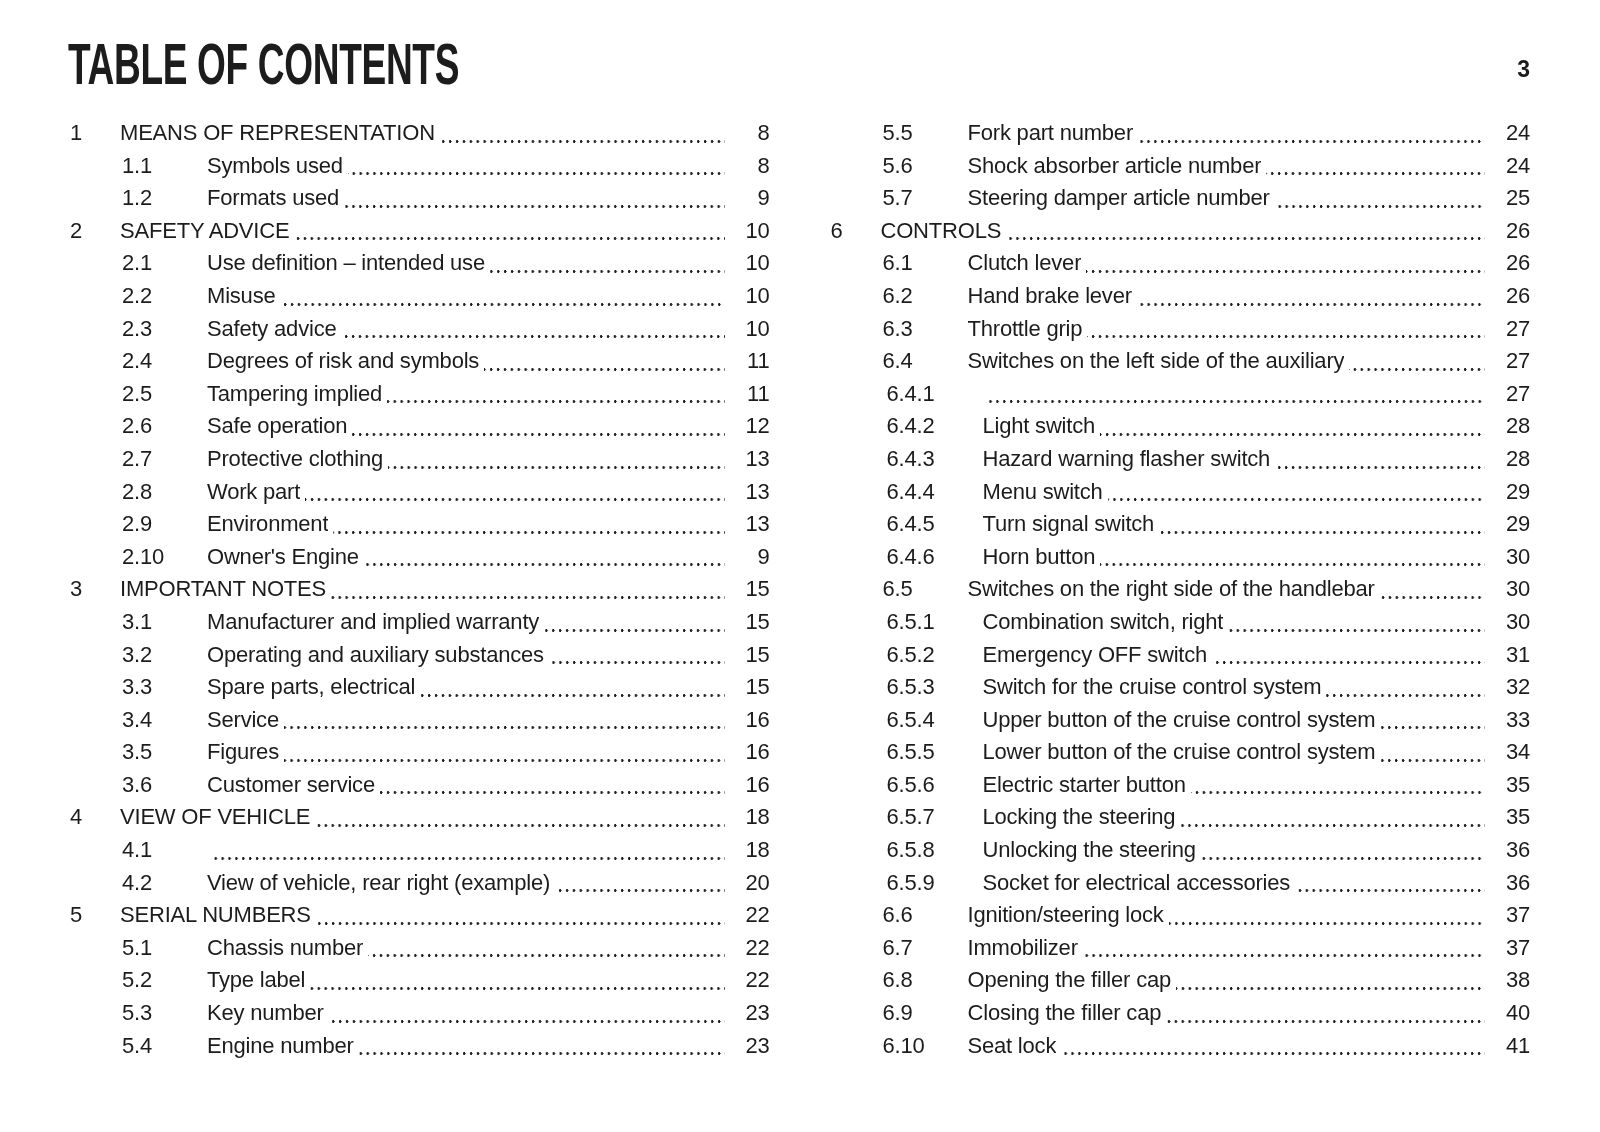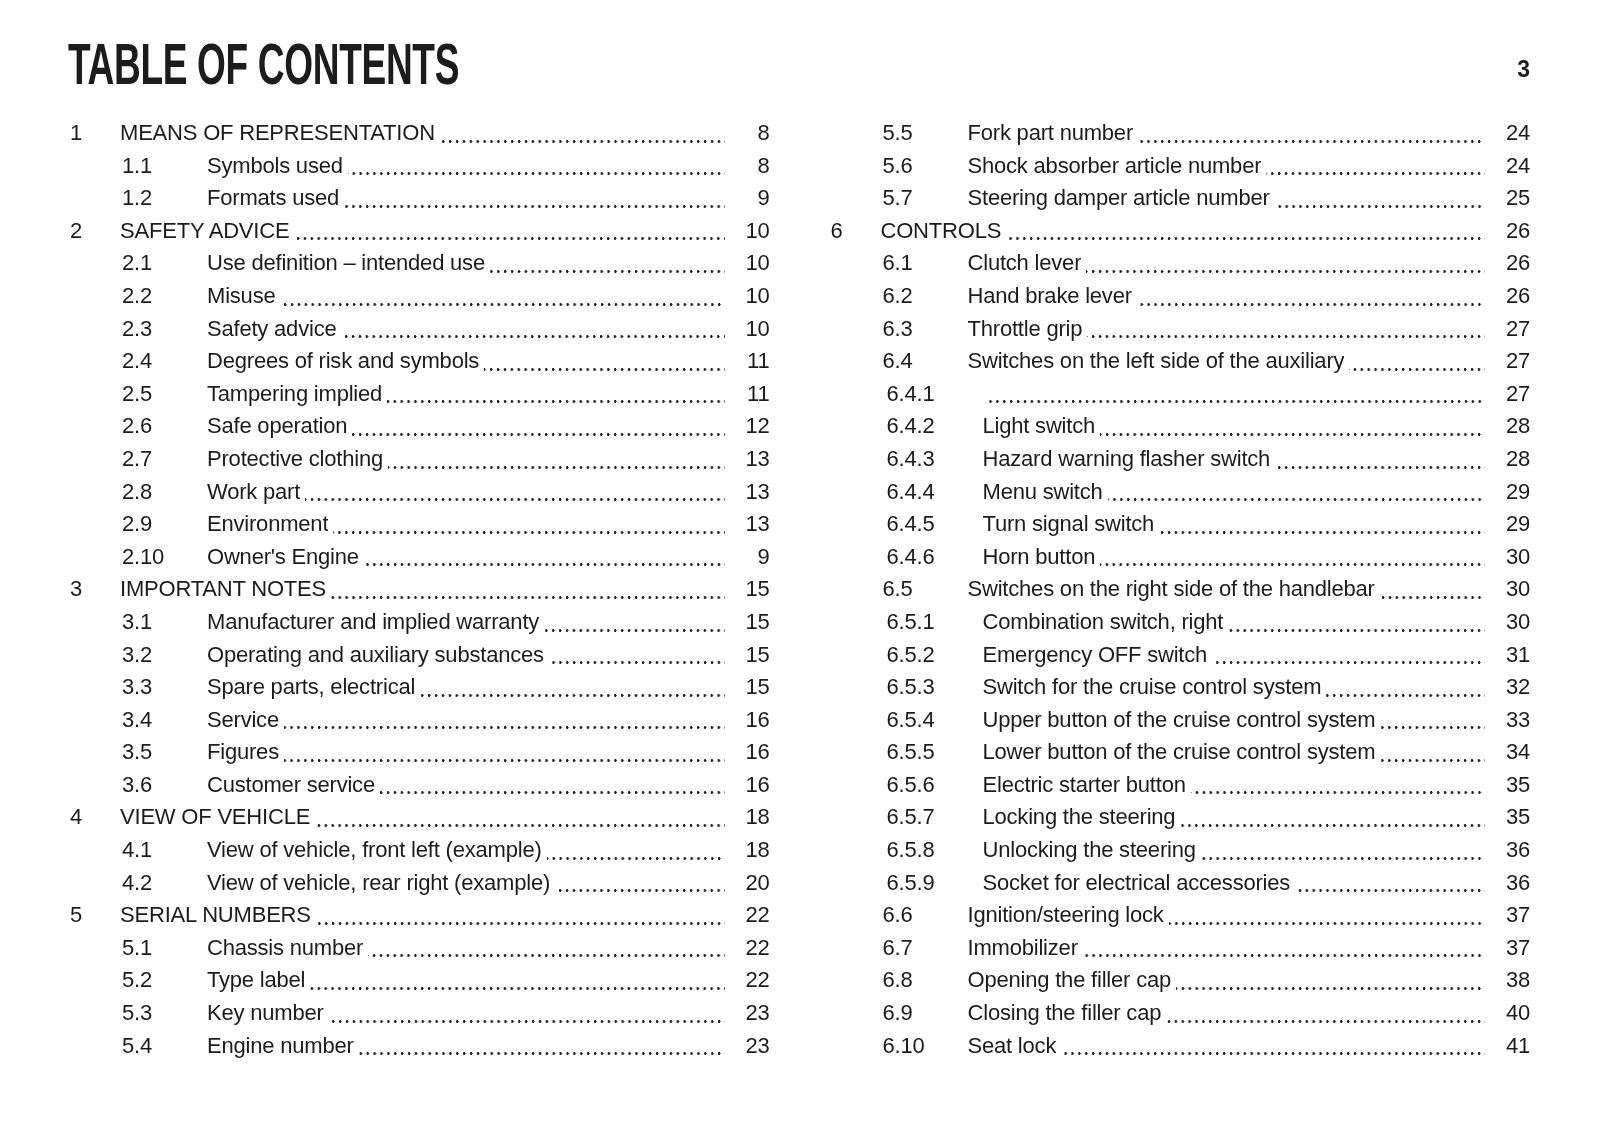--- a/index.html
+++ b/index.html
@@ -223,21 +223,20 @@
           <span class="pagenum">16</span>
         </div>
         <div class="row l1">
           <span class="num">4</span>
           <span class="label">VIEW OF VEHICLE</span>
           <span class="leader"></span>
           <span class="pagenum">18</span>
         </div>
         <div class="row l2">
           <span class="num">4.1</span>
-          <span class="label">View of vehicle, front left (example)</span>
           <span class="leader"></span>
           <span class="pagenum">18</span>
         </div>
         <div class="row l2">
           <span class="num">4.2</span>
           <span class="label">View of vehicle, rear right (example)</span>
           <span class="leader"></span>
           <span class="pagenum">20</span>
         </div>
         <div class="row l1">

